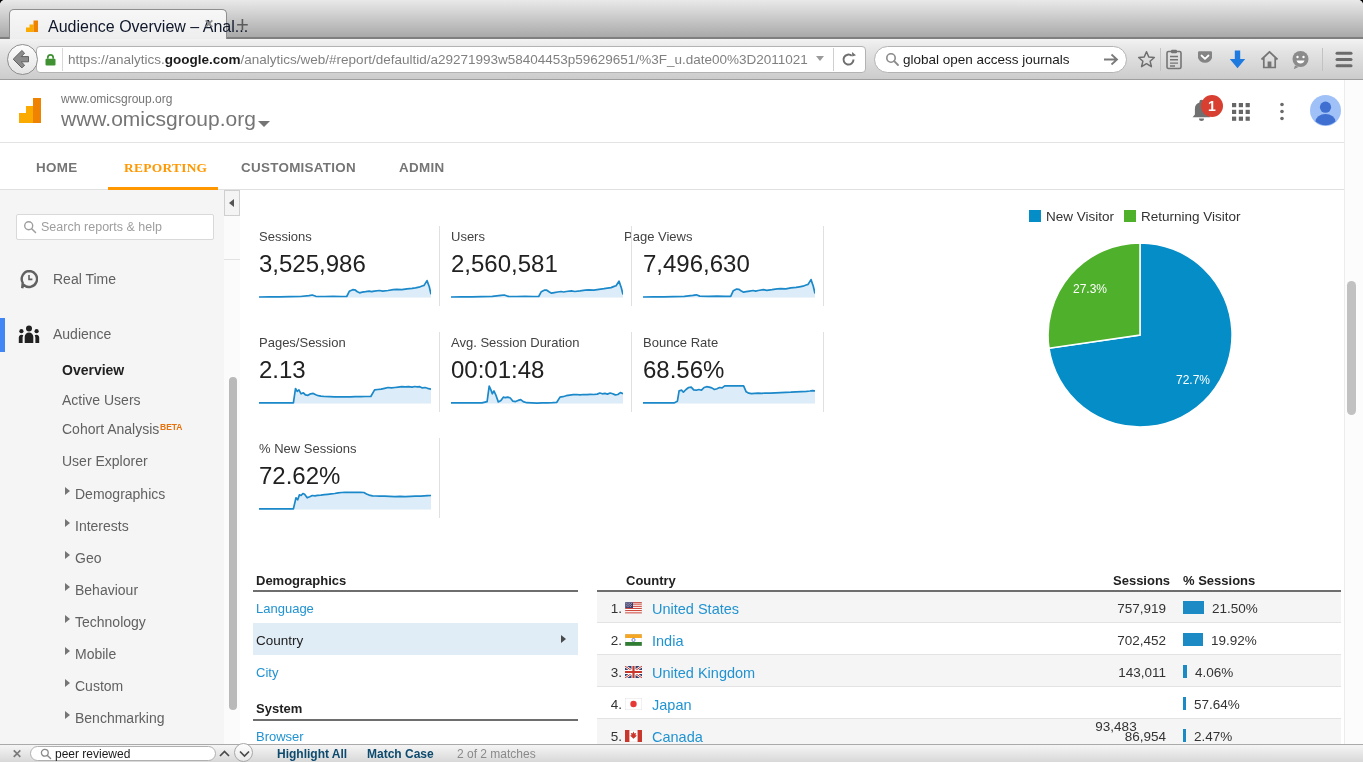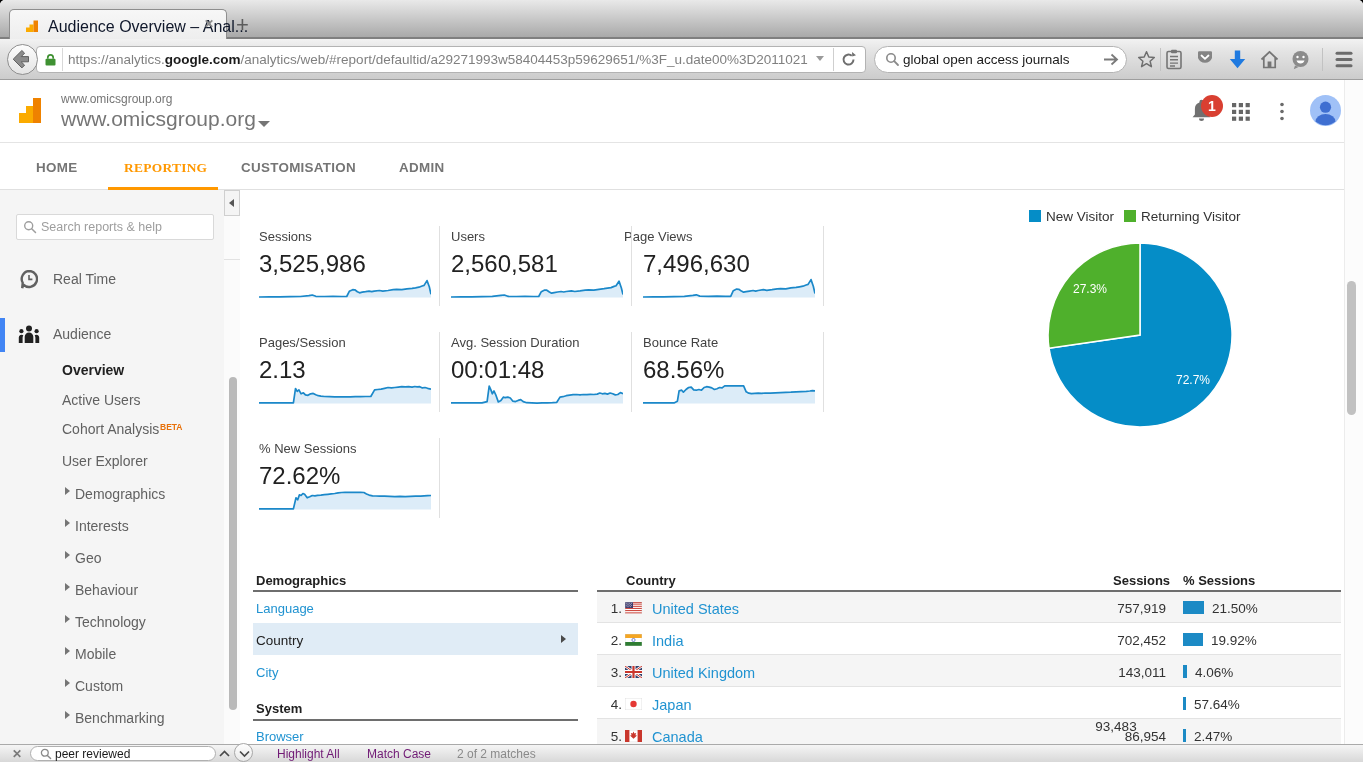--- a/index.html
+++ b/index.html
@@ -58,21 +58,21 @@
   .num { position:absolute; font-size:13.5px; color:#333; }
   .stripe { position:absolute; background:#f5f5f5; }
   .bar { position:absolute; height:13px; background:#1c8ac5; }
   
   #vscroll { left:1344px; top:80px; width:19px; height:664px; background:#fcfcfc; border-left:1px solid #ececec; }
   #vthumb { left:1347px; top:281px; width:9px; height:134px; background:#c1c1c1; border-radius:4.5px; }
   
   #findbar { left:0; top:744px; width:1363px; height:18px; background:linear-gradient(#f5f5f5,#d8d8d8); border-top:1px solid #aaa; }
   #findpill { left:30px; top:746px; width:186px; height:15px; background:#fff; border:1px solid #b0b0b0; border-radius:8px; }
   #findtext { left:55px; top:747px; font-size:12px; color:#1a1a1a; }
-  .findbtn { position:absolute; top:747px; font-size:12px; font-weight:normal; color:#701a75; }
+  .findbtn { position:absolute; top:747px; font-size:12px; font-weight:bold; color:#0c4a6e; }
 </style>
 </head>
 <body>
 <div id="win">
 
   <div id="tabbar" class="abs"></div>
   <div id="tabsep" class="abs"></div>
   <div id="tab" class="abs"></div>
   <svg class="abs" style="left:25px;top:19px" width="14" height="14" viewBox="0 0 14 14">
     <rect x="1" y="8.5" width="4" height="4.5" fill="#fbab00"></rect>

